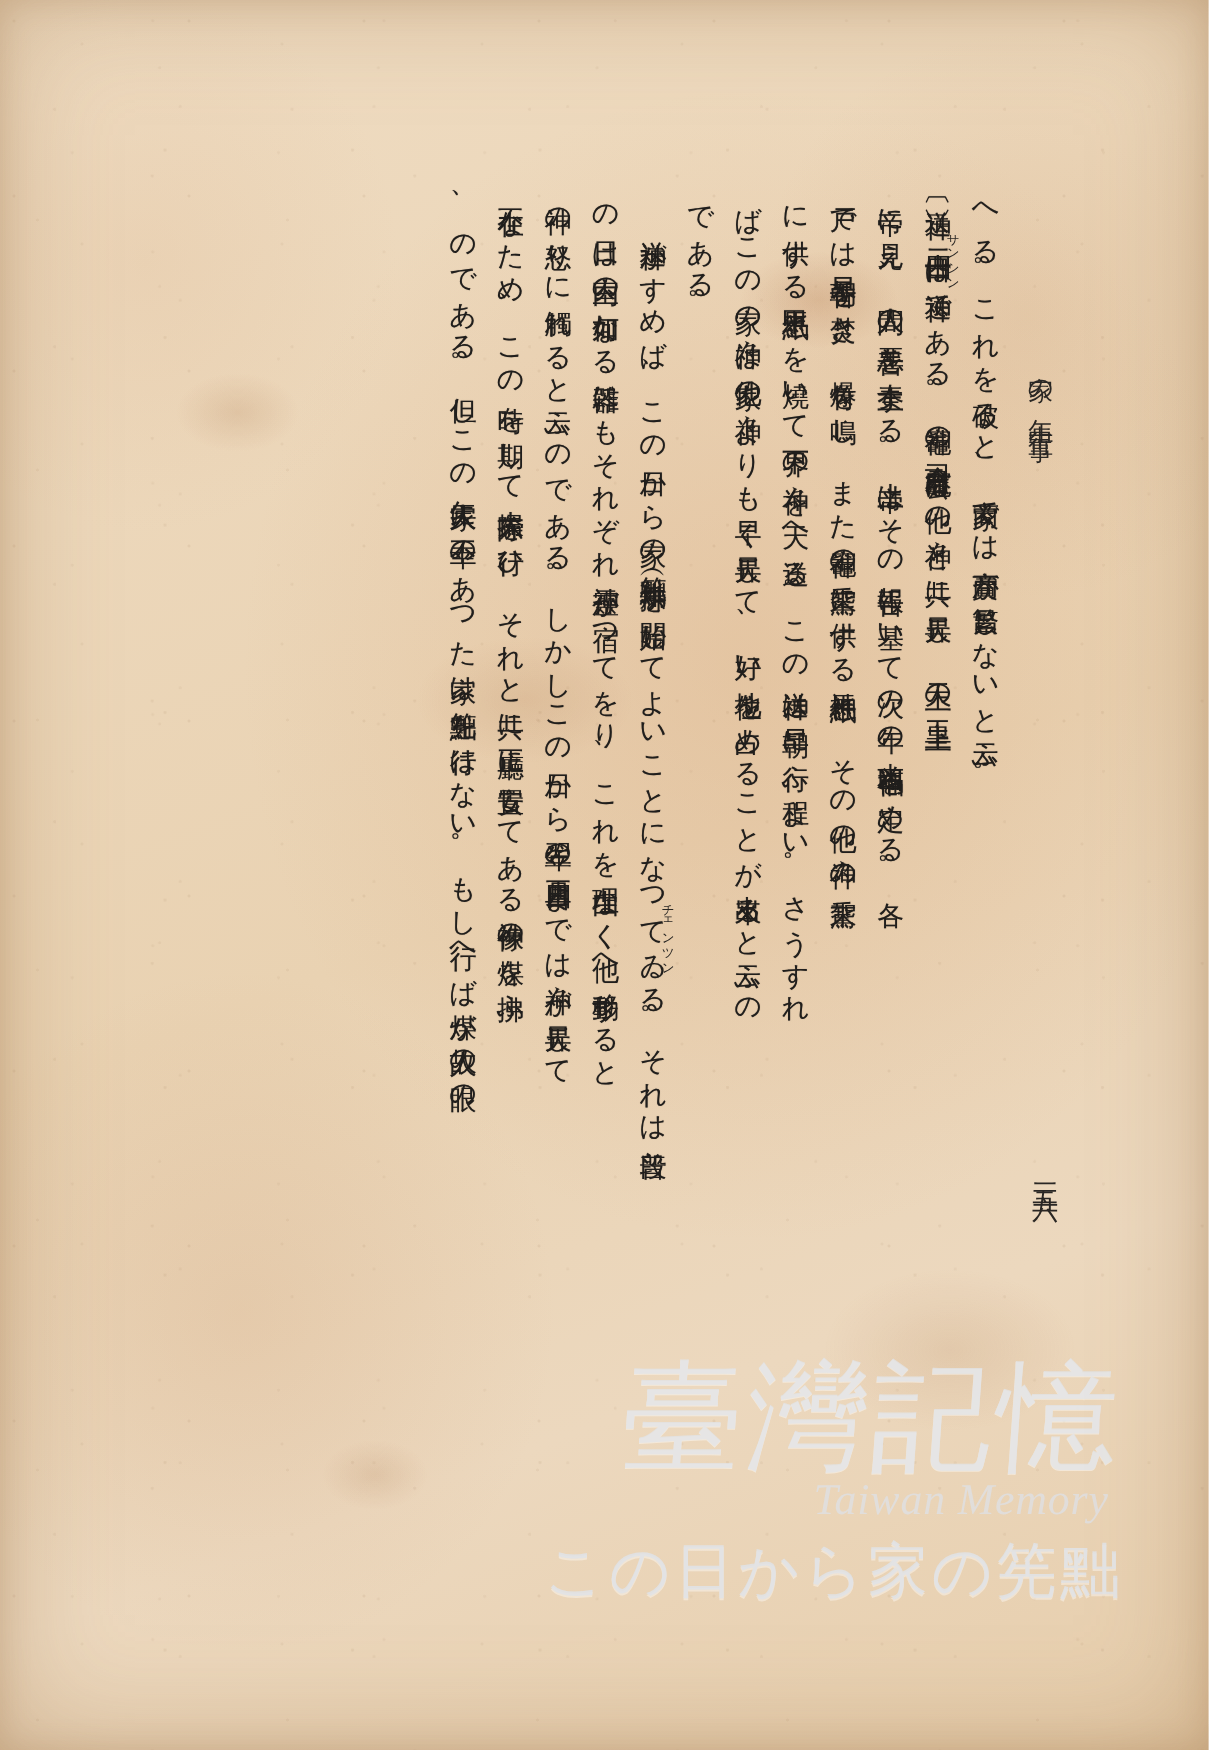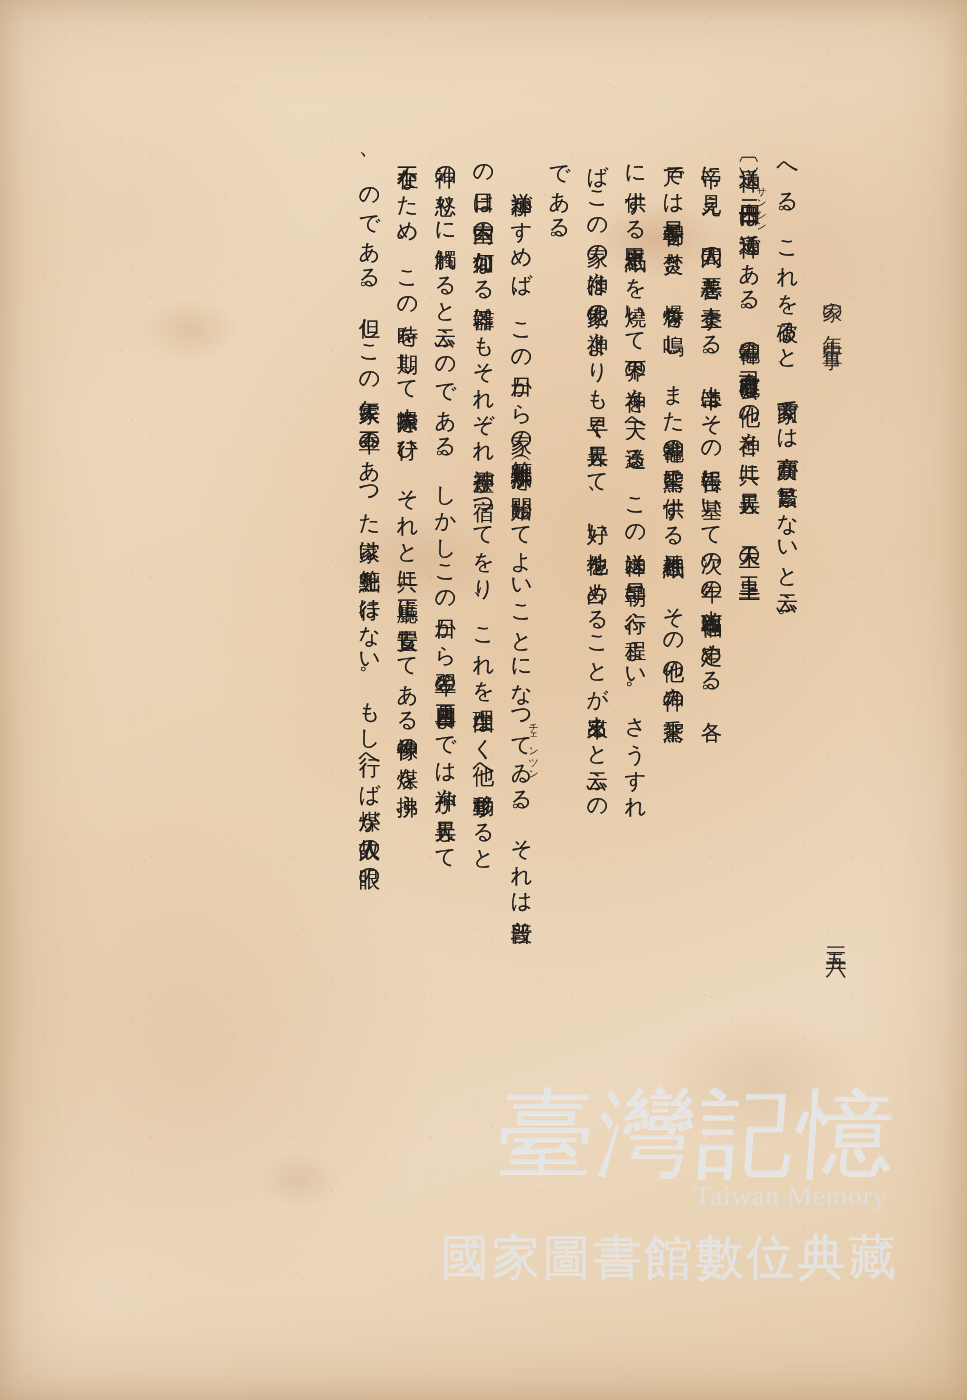--- a/index.html
+++ b/index.html
@@ -148,21 +148,22 @@
     color: rgba(226,228,232,0.78);
     text-shadow: 0 1px 0 rgba(255,255,255,0.45);
     transform: skewX(-4deg);
     white-space: nowrap;
   }
   #wm-en {
     position: absolute;
     right: 80px;
     top: 120px;
     font-family: "Liberation Serif", serif;
-    font-size: 28px;
+    font-size: 35px;
+    font-style: italic;
     letter-spacing: 0.02em;
     color: rgba(222,224,228,0.80);
     white-space: nowrap;
   }
   #wm-lib {
     position: absolute;
     right: 68px;
     top: 165px;
     font-family: "DejaVu Serif", "Liberation Serif", serif;
     font-size: 48px;
@@ -223,17 +224,17 @@
         <div class="line">、のである。但しこの年家人に不幸のあつた家は筅黜を行はない。もし行へば煤が故人の眼の</div>
       </div>
     <div class="col">
         <div class="line"></div>
       </div>
   </div>
 
   <div id="watermark">
     <div id="wm-cn">臺灣記憶</div>
     <div id="wm-en">Taiwan Memory</div>
-    <div id="wm-lib">國家圖書館數位典藏</div>
+    <div id="wm-lib">この日から家の筅黜</div>
   </div>
 
   <div id="edgeshade"></div>
 </div>
 
 </body></html>

